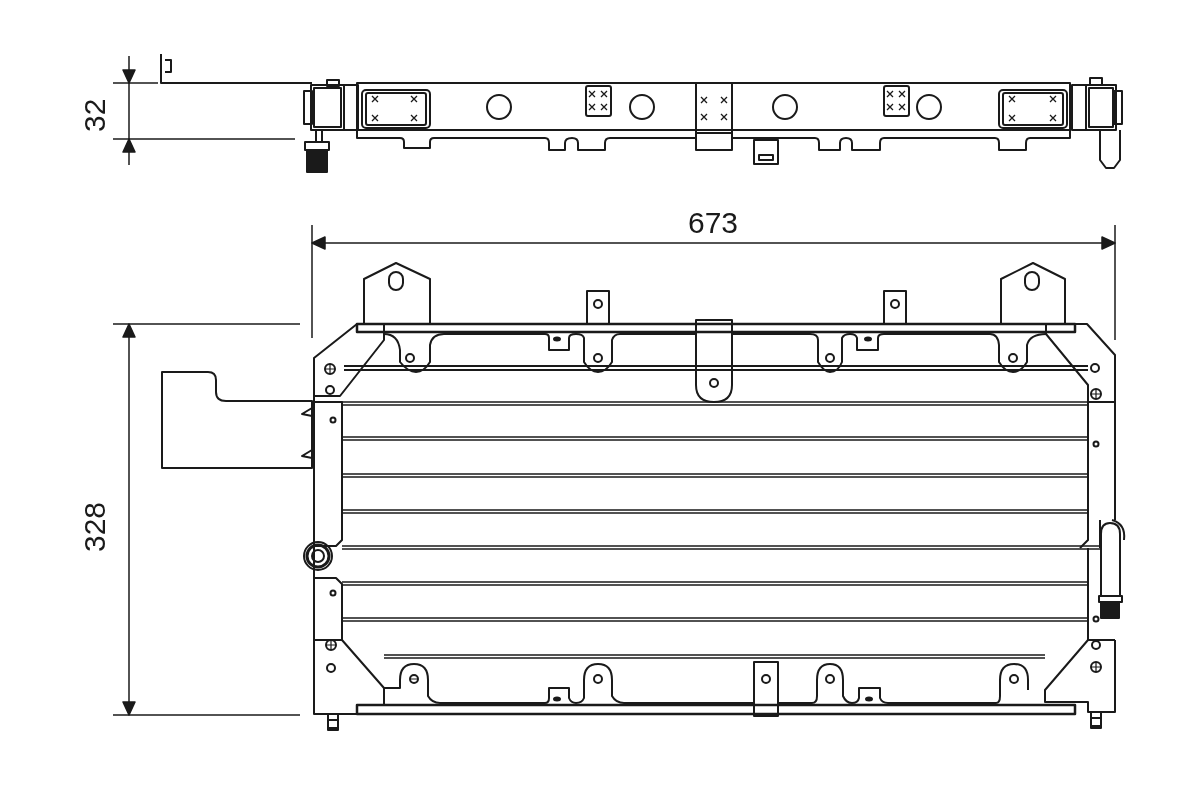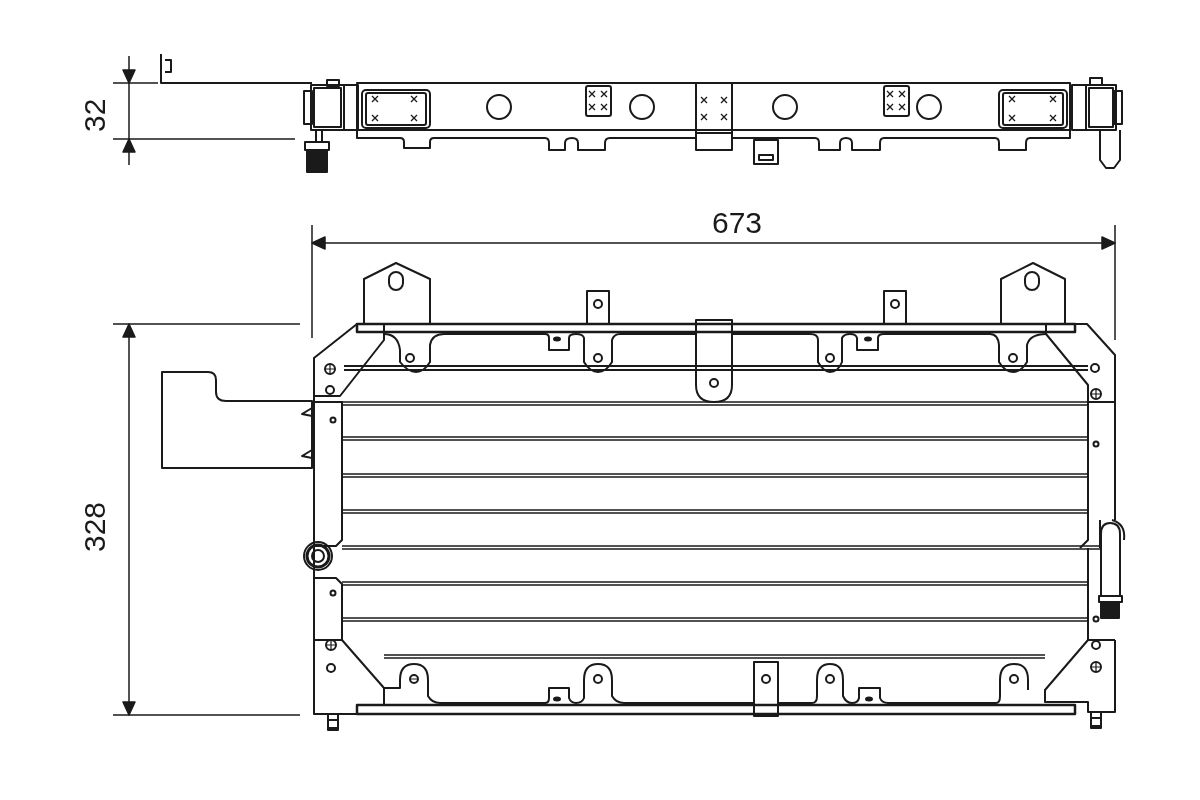--- a/index.html
+++ b/index.html
@@ -3,21 +3,21 @@
 <meta charset="utf-8">
 <style>
   html, body { margin:0; padding:0; background:#ffffff; }
   body { width:1200px; height:800px; position:relative; overflow:hidden;
          font-family:"Liberation Sans", sans-serif; }
   #drawing { position:absolute; left:0; top:0; width:1200px; height:800px; }
   .dim-label { position:absolute; font-family:"Liberation Sans", sans-serif;
                font-size:30px; color:#1a1a1a; line-height:1; }
   .dim-32 { left:80px; top:96px; transform:rotate(-90deg); transform-origin:left top; top:132px; left:80px; }
   .dim-328 { left:80px; top:552px; transform:rotate(-90deg); transform-origin:left top; }
-  .dim-673 { left:688px; top:208px;margin-left:24px; }
+  .dim-673 { left:688px; top:208px; }
 </style>
 </head>
 <body>
 
 <svg id="drawing" viewBox="0 0 1200 800" xmlns="http://www.w3.org/2000/svg" fill="none" stroke="#1a1a1a" stroke-width="2" stroke-linejoin="round">
 
   <g>
 
     <g stroke-width="1.5">
       <line x1="113" y1="83" x2="158" y2="83"></line>

